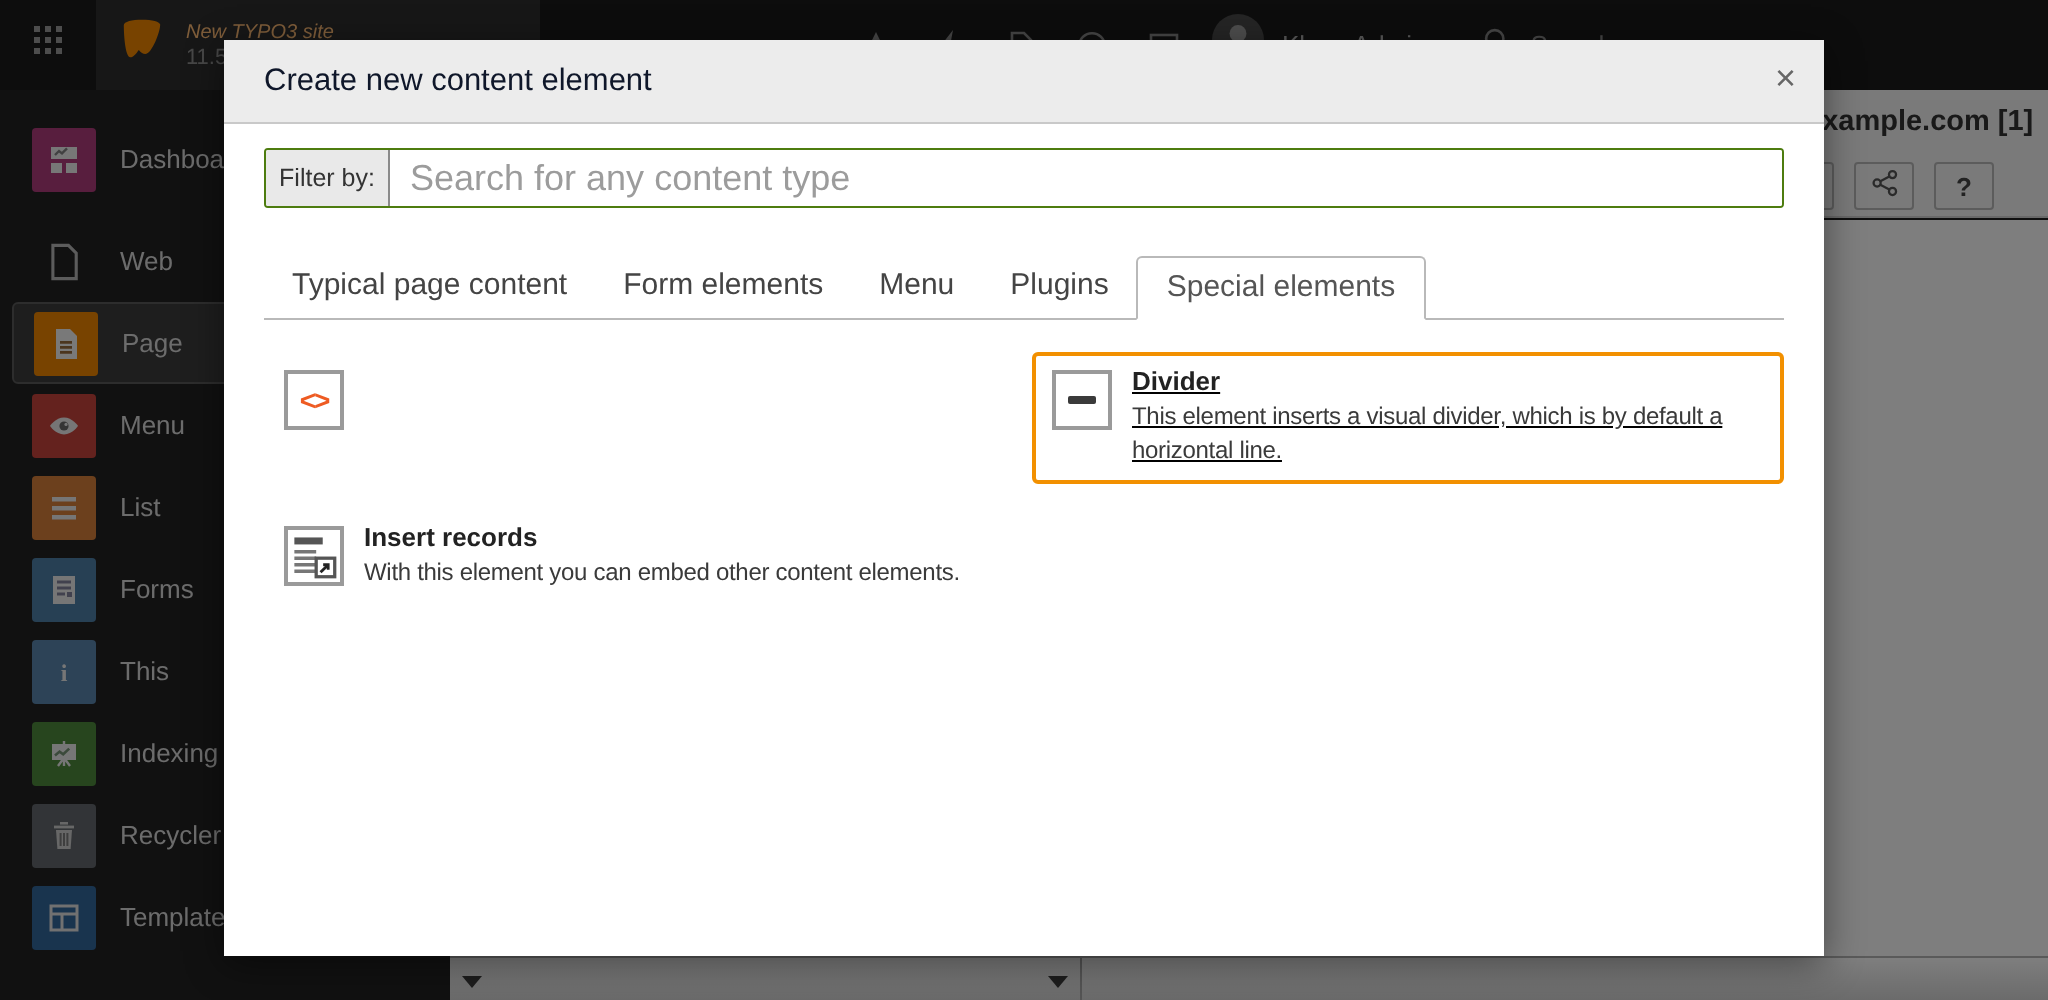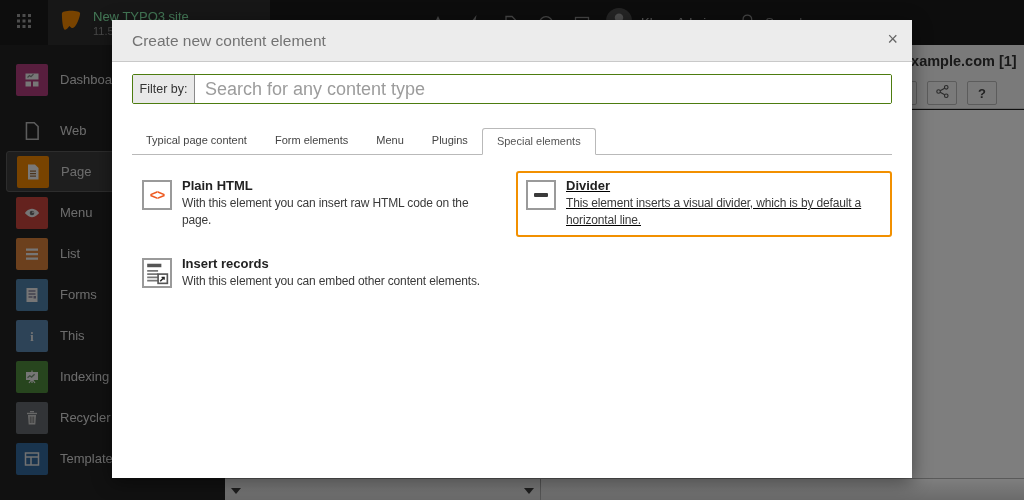--- a/index.html
+++ b/index.html
@@ -4,21 +4,21 @@
 <style>
   * { box-sizing: border-box; margin: 0; padding: 0; }
   body { font-family: "Liberation Sans", sans-serif; background: #000; }
   #screen { position: relative; width: 1024px; height: 500px; overflow: hidden; background: #1e1e1e; }
 
   
   .topbar { position: absolute; left: 0; top: 0; width: 1024px; height: 45px; background: #1b1b1b; }
   .menu-toggle { position: absolute; left: 0; top: 0; width: 48px; height: 45px; display: flex; align-items: center; justify-content: center; color: #9a9a9a; cursor: pointer; }
   .brand { position: absolute; left: 48px; top: 0; width: 222px; height: 45px; background: #2e2e2e; display: flex; align-items: center; padding: 0 10px; gap: 9px; cursor: pointer; }
   .brand-text { display: flex; flex-direction: column; line-height: 1.15; padding-top: 2px; }
-  .brand-name { font-size: 13px; color: #86efac; }
+  .brand-name { font-size: 10px; color: #fdba74; font-style: italic; }
   .brand-version { font-size: 11px; color: #8f8f8f; }
   .topbar-right { position: absolute; left: 420px; top: 0; height: 45px; display: flex; align-items: center; color: #8c8c8c; }
   .tb-icon { width: 36px; height: 45px; display: flex; align-items: center; justify-content: center; cursor: pointer; }
   .tb-user { display: flex; align-items: center; gap: 9px; margin-left: 6px; cursor: pointer; }
   .tb-username { font-size: 13px; color: #b2b2b2; white-space: nowrap; }
   .tb-search { display: flex; align-items: center; gap: 9px; margin-left: 28px; cursor: pointer; color: #8c8c8c; }
   .tb-search-label { font-size: 13px; }
 
   
   .sidebar { position: absolute; left: 0; top: 45px; width: 225px; height: 455px; background: #222; padding-top: 14px; }
@@ -38,31 +38,31 @@
   .bottombar { position: absolute; left: 225px; bottom: 0; width: 799px; height: 22px; display: flex; border-top: 1px solid #b5b5b5; }
   .bb-select { position: relative; height: 100%; background: linear-gradient(#fdfdfd, #d6d6d6); border-right: 1px solid #aaa; cursor: pointer; }
   .bb-select.first { width: 316px; }
   .bb-select.second { flex: 1; border-right: none; }
   .caret { position: absolute; top: 9px; width: 0; height: 0; border-left: 5px solid transparent; border-right: 5px solid transparent; border-top: 6px solid #3c3c3c; }
 
   
   .overlay { position: absolute; inset: 0; background: rgba(0,0,0,0.5); }
   .modal { position: absolute; left: 112px; top: 20px; width: 800px; height: 458px; background: #fff; box-shadow: 0 4px 18px rgba(0,0,0,0.45); }
   .modal-header { height: 42px; background: #ececec; border-bottom: 1px solid #c9c9c9; display: flex; align-items: center; padding: 0 20px; position: relative; }
-  .modal-title { font-size: 15.5px; color: #737373; }
+  .modal-title { font-size: 15.5px; color: #0f172a; }
   .modal-close { position: absolute; right: 14px; top: 10px; font-size: 18px; color: #666; cursor: pointer; line-height: 1; }
   .modal-body { padding: 12px 20px 0; }
 
   .filter-group { display: flex; height: 30px; border: 1px solid #4d7c0f; border-radius: 2px; overflow: hidden; }
   .filter-label { width: 62px; background: #e9e9e9; border-right: 1px solid #8a8a8a; display: flex; align-items: center; justify-content: center; font-size: 12.5px; color: #333; }
   .filter-input { flex: 1; border: none; outline: none; padding: 0 10px; font-size: 18px; font-family: "Liberation Sans", sans-serif; color: #333; }
   .filter-input::placeholder { color: #9c9c9c; }
 
   .tabs { margin-top: 24px; display: flex; border-bottom: 1px solid #b9b9b9; }
-  .tab { padding: 6px 14px 7px; font-size: 11px; color: #444; cursor: pointer; margin-bottom: -1px; white-space: nowrap; }
+  .tab { padding: 6px 14px 7px; font-size: 15px; color: #444; cursor: pointer; margin-bottom: -1px; white-space: nowrap; }
   .tab.active { background: #fff; border: 1px solid #b9b9b9; border-bottom-color: #fff; border-radius: 3px 3px 0 0; color: #555; }
 
   .cards { margin-top: 16px; display: grid; grid-template-columns: 1fr 1fr; column-gap: 8px; row-gap: 12px; }
   .card { display: flex; gap: 10px; padding: 5px 8px; border: 2px solid transparent; border-radius: 3px; cursor: pointer; }
   .card-icon { width: 30px; height: 30px; border: 2px solid #9a9a9a; background: #fff; display: flex; align-items: center; justify-content: center; flex-shrink: 0; margin-top: 2px; }
   .code-glyph { font-size: 14px; font-weight: bold; letter-spacing: -1px; }
   .dash-glyph { width: 14px; height: 4px; background: #3a3a3a; border-radius: 1px; }
   .card-title { font-size: 13px; font-weight: bold; color: #222; margin-bottom: 2px; }
   .card-desc { font-size: 12px; color: #3a3a3a; line-height: 1.45; letter-spacing: -0.15px; }
 </style>
@@ -286,24 +286,20 @@
         <span class="tab">Plugins</span>
         <span class="tab active">Special elements</span>
       </div>
 
       <div class="cards">
 
         <div class="card">
           <span class="card-icon">
             <span class="code-glyph" style="color: rgb(238, 91, 34);">&lt;&gt;</span>
           </span>
-          <span class="card-text">
-            <div class="card-title">Plain HTML</div>
-            <div class="card-desc">With this element you can insert raw HTML code on the page.</div>
-          </span>
         </div>
 
         <div class="card selected" style="border-color: rgb(242, 144, 0); text-decoration: underline;">
           <span class="card-icon">
             <span class="dash-glyph"></span>
           </span>
           <span class="card-text">
             <div class="card-title">Divider</div>
             <div class="card-desc">This element inserts a visual divider, which is by default a horizontal line.</div>
           </span>

